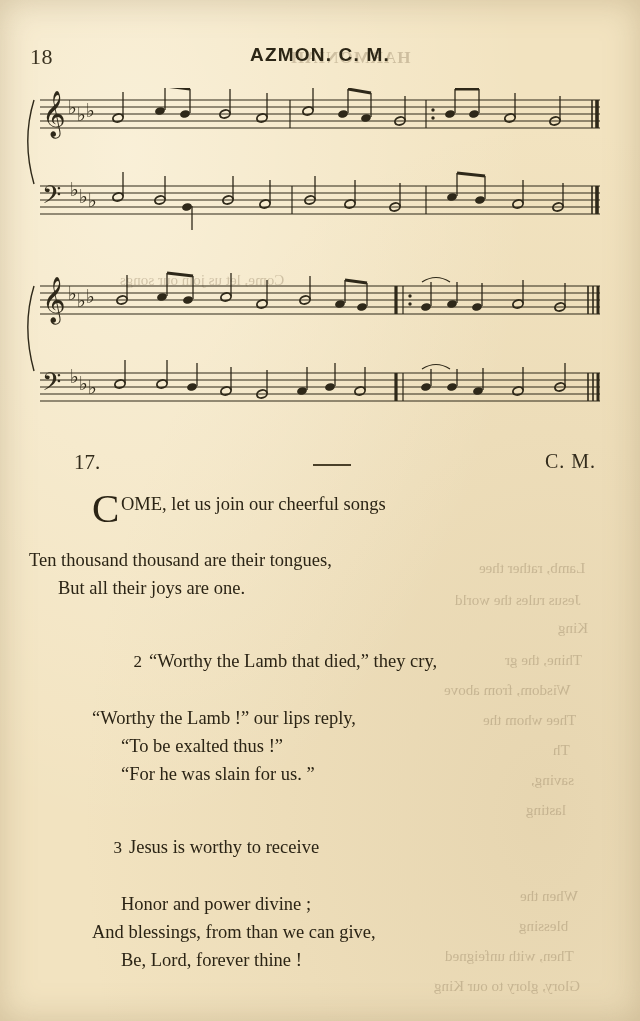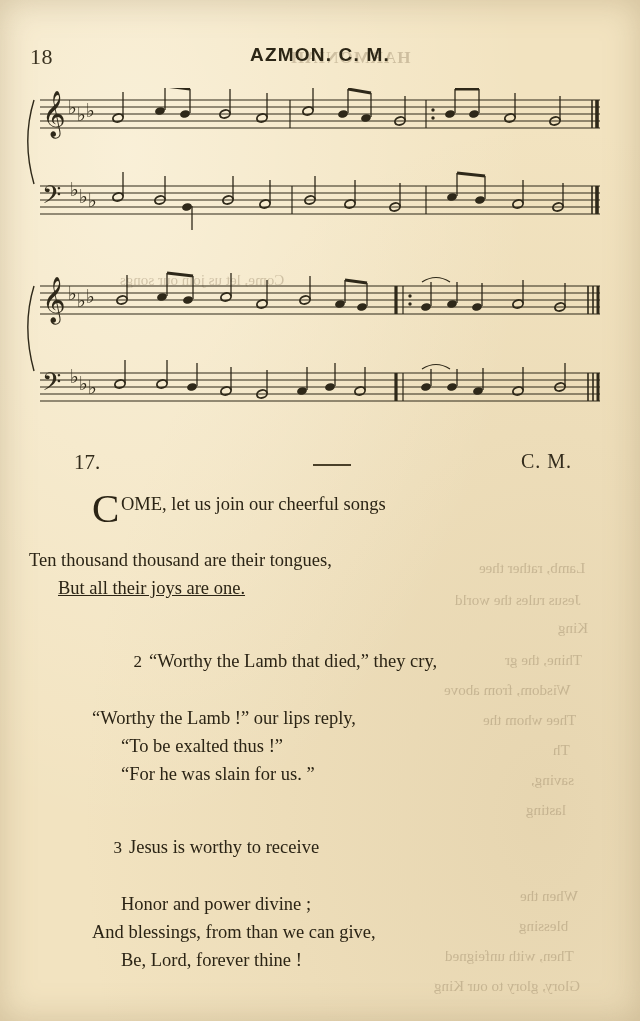--- a/index.html
+++ b/index.html
@@ -94,21 +94,21 @@
   .hymn-rule {
     position: absolute;
     left: 313px;
     top: 464px;
     width: 38px;
     height: 2px;
     background: #4a4029;
   }
   .hymn-meter {
     position: absolute;
-    right: 68px;
+    right: 44px;
     top: 450px;
     font-size: 20px;
     letter-spacing: 1px;
     color: #332c1c;
   }
   .verses {
     position: absolute;
     top: 490px;
     left: 0;
     width: 640px;
@@ -376,21 +376,21 @@
   <div class="hymn-meter">C. M.</div>
 
   <div class="verses">
 
     <div class="verse">
       <div class="dropcap-wrap">
         <span class="dropcap">C</span>
         <div class="line dc-line1">OME, let us join our cheerful songs</div>
       </div>
       <div class="line" style="padding-left:29px;">Ten thousand thousand are their tongues,</div>
-      <div class="line" style="padding-left:58px;text-decoration:underline;">But all their joys are one.</div>
+      <div class="line" style="padding-left:58px;">But all their joys are one.</div>
     </div>
 
     <div class="verse">
       <div class="line" style="padding-left:63px;margin-left:20px;">
         <span class="vnum">2</span><span>“Worthy the Lamb that died,” they cry,</span>
       </div>
       <div class="line indent0">“Worthy the Lamb !” our lips reply,</div>
       <div class="line indent1">“To be exalted thus !”</div>
       <div class="line indent1">“For he was slain for us. ”</div>
     </div>

